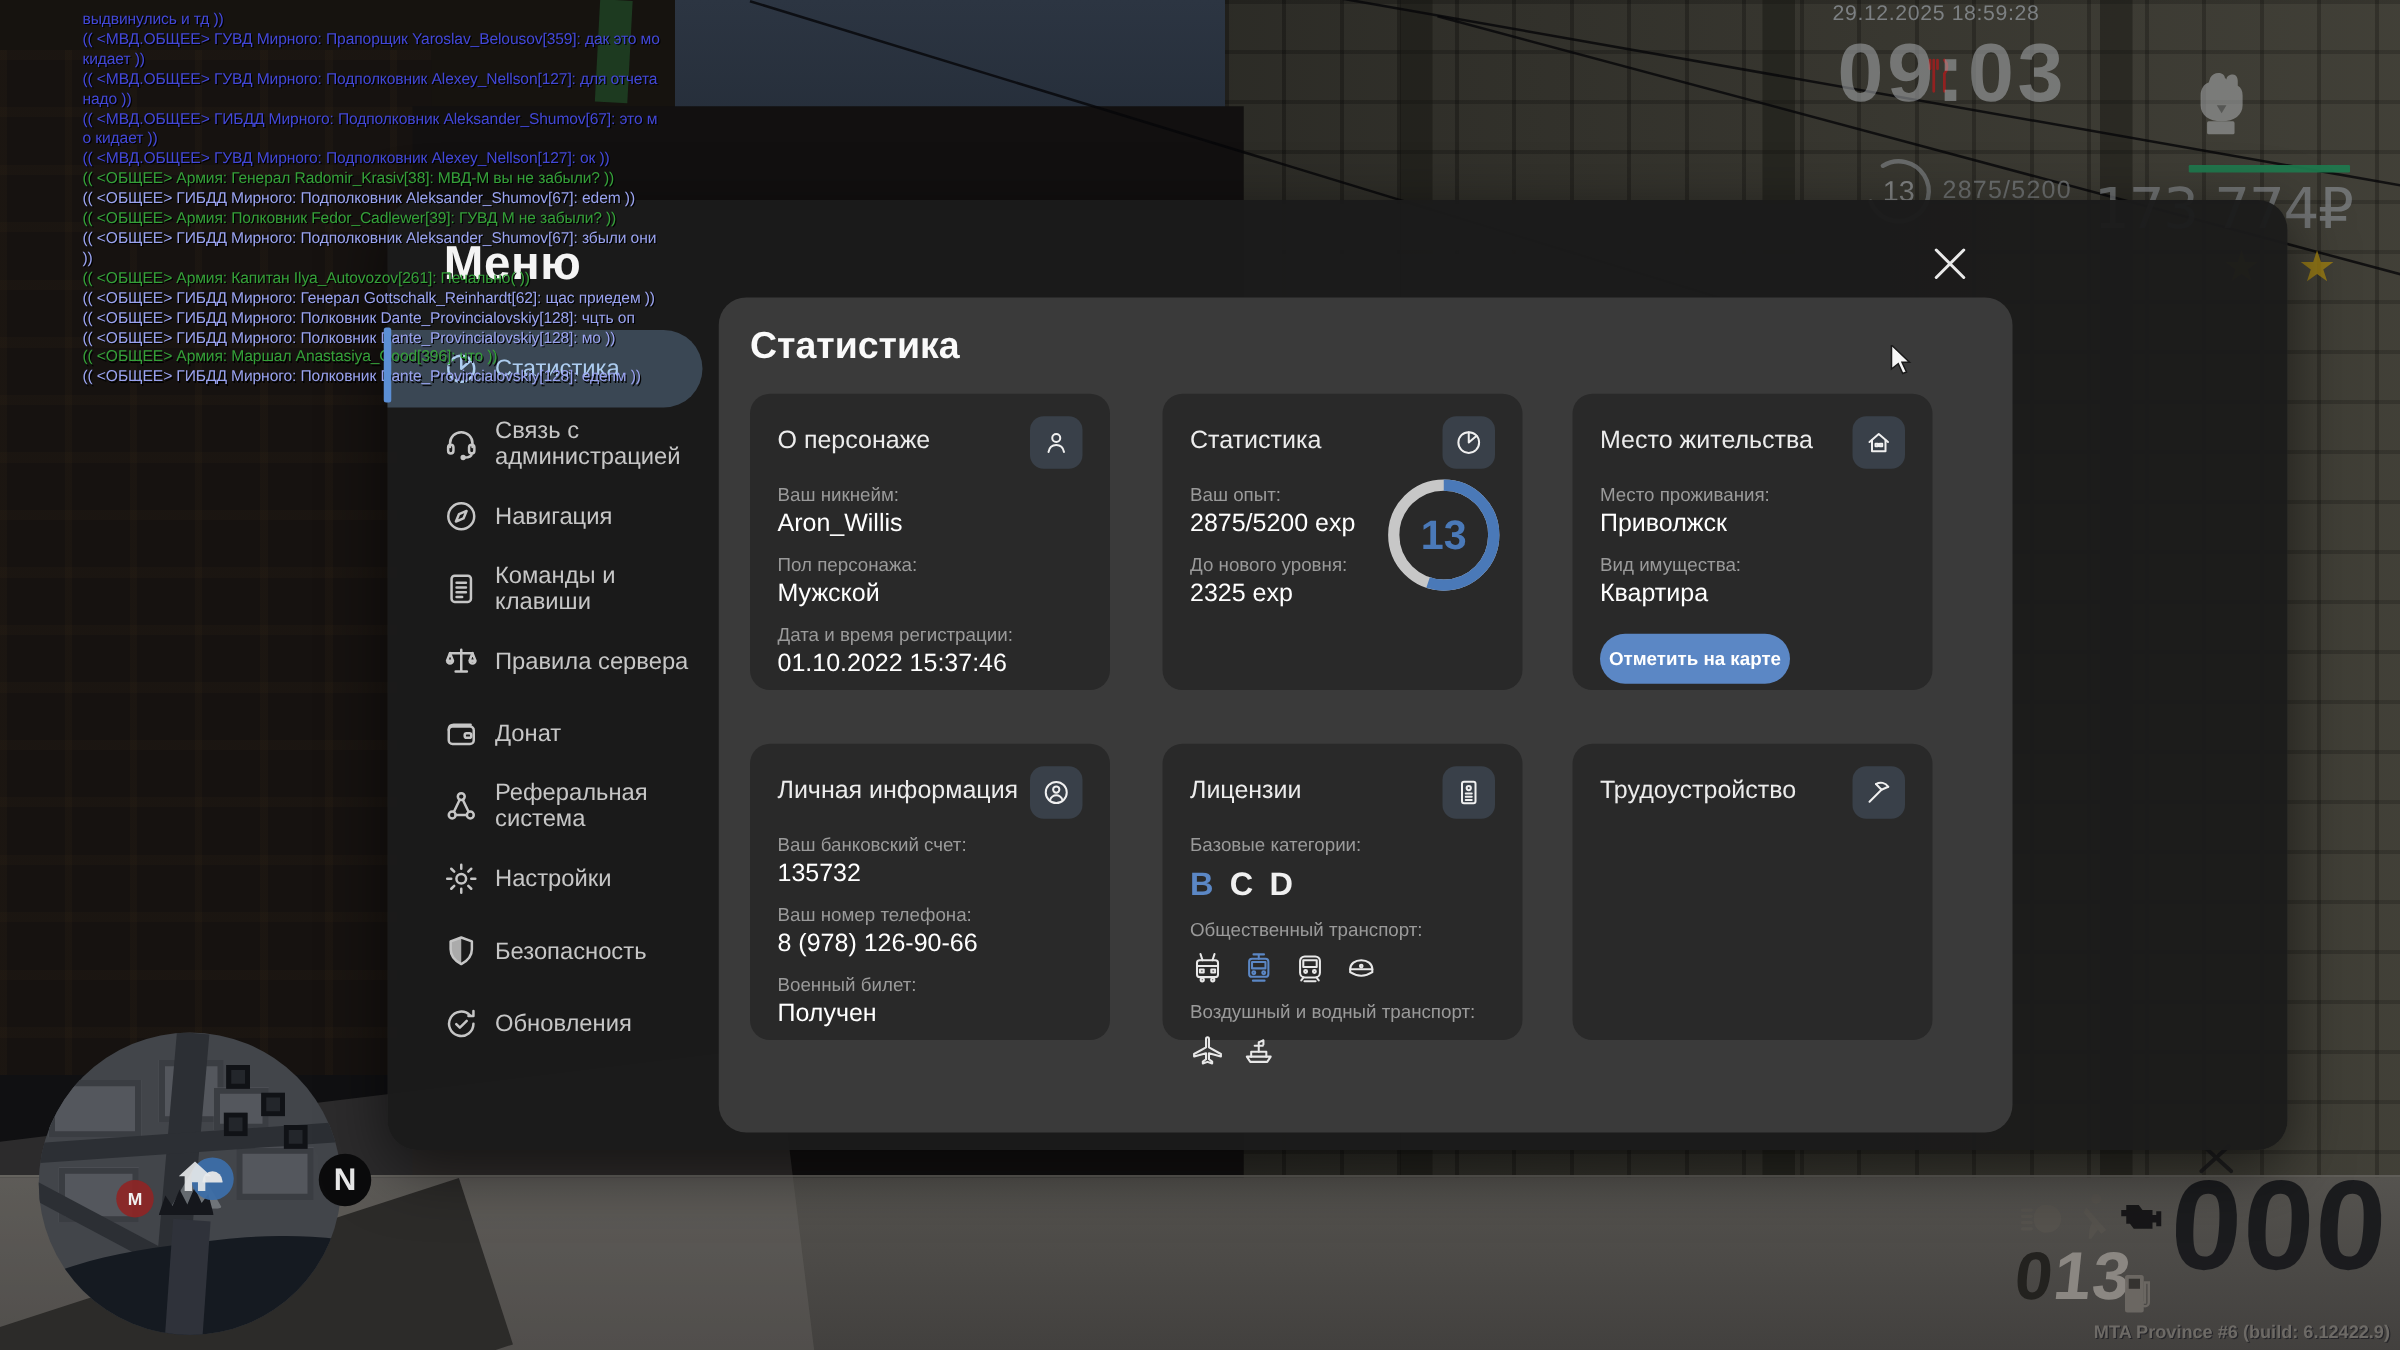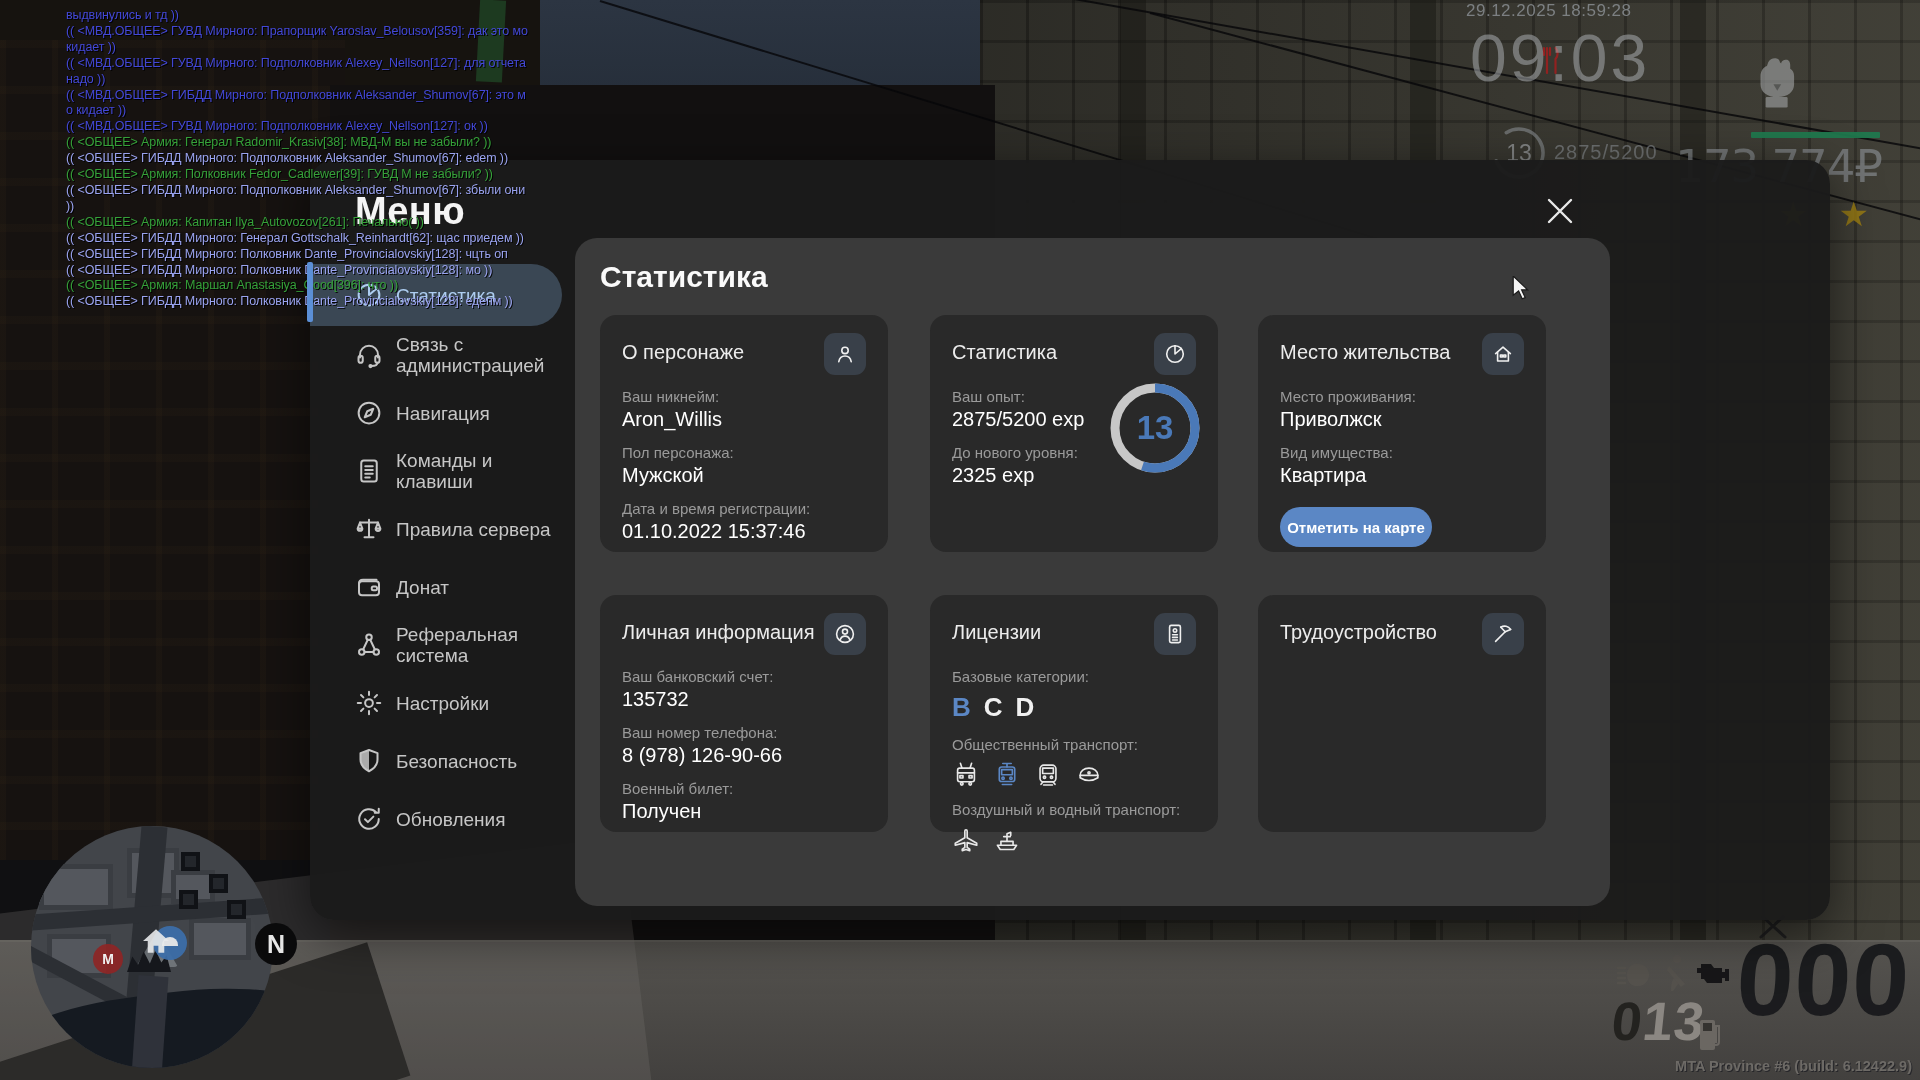--- a/index.html
+++ b/index.html
@@ -77,21 +77,21 @@
   .lic-letter{font-size:26px;font-weight:bold;color:#f0f0f0;}
   .lic-letter.active{color:var(--accent-blue,#5b87c5);}
   .t-icon{width:28px;height:28px;color:#e8e8e8;}
   .t-icon svg{width:28px;height:28px;}
   .t-icon.active{color:var(--accent-blue,#5b87c5);}
 
   
   #hud-top{z-index:40;}
   #hud-datetime{left:1466px;top:1px;font-size:17px;color:#8d9297;opacity:.8;letter-spacing:.5px;}
   #hunger-icon{left:1540px;top:46px;color:var(--hunger-red,#9c1f1f);opacity:.9;}
-  #hud-clock{left:1470px;top:20px;font-size:66px;font-weight:400;color:#b2b6ba;opacity:.5;letter-spacing:3px;}
+  #hud-clock{left:1470px;top:20px;font-size:66px;font-weight:700;color:#b2b6ba;opacity:.5;letter-spacing:3px;}
   #level-ring{left:1490px;top:124px;opacity:.55;}
   #level-num{left:1490px;top:124px;width:58px;height:58px;display:flex;align-items:center;justify-content:center;
         font-size:23px;color:#a7abaf;opacity:.65;}
   #hud-exp{left:1554px;top:141px;font-size:20px;color:#8d9297;opacity:.6;letter-spacing:1px;}
   #fist-icon{left:1750px;top:48px;color:#b7babd;opacity:.5;}
   #hp-bar{left:1751px;top:132px;width:129px;height:6px;background:var(--hp-green,#20784e);border-radius:1px;opacity:.95;}
   #hud-money{left:1650px;top:140px;width:232px;text-align:right;font-size:45px;color:#85898d;opacity:.7;
         font-family:"DejaVu Sans","Liberation Sans",sans-serif;letter-spacing:-1px;}
   #stars{left:1778px;top:194px;display:flex;gap:30px;font-size:34px;color:var(--star-gold,#a8860e);opacity:.75;
         font-family:"DejaVu Sans",sans-serif;}

